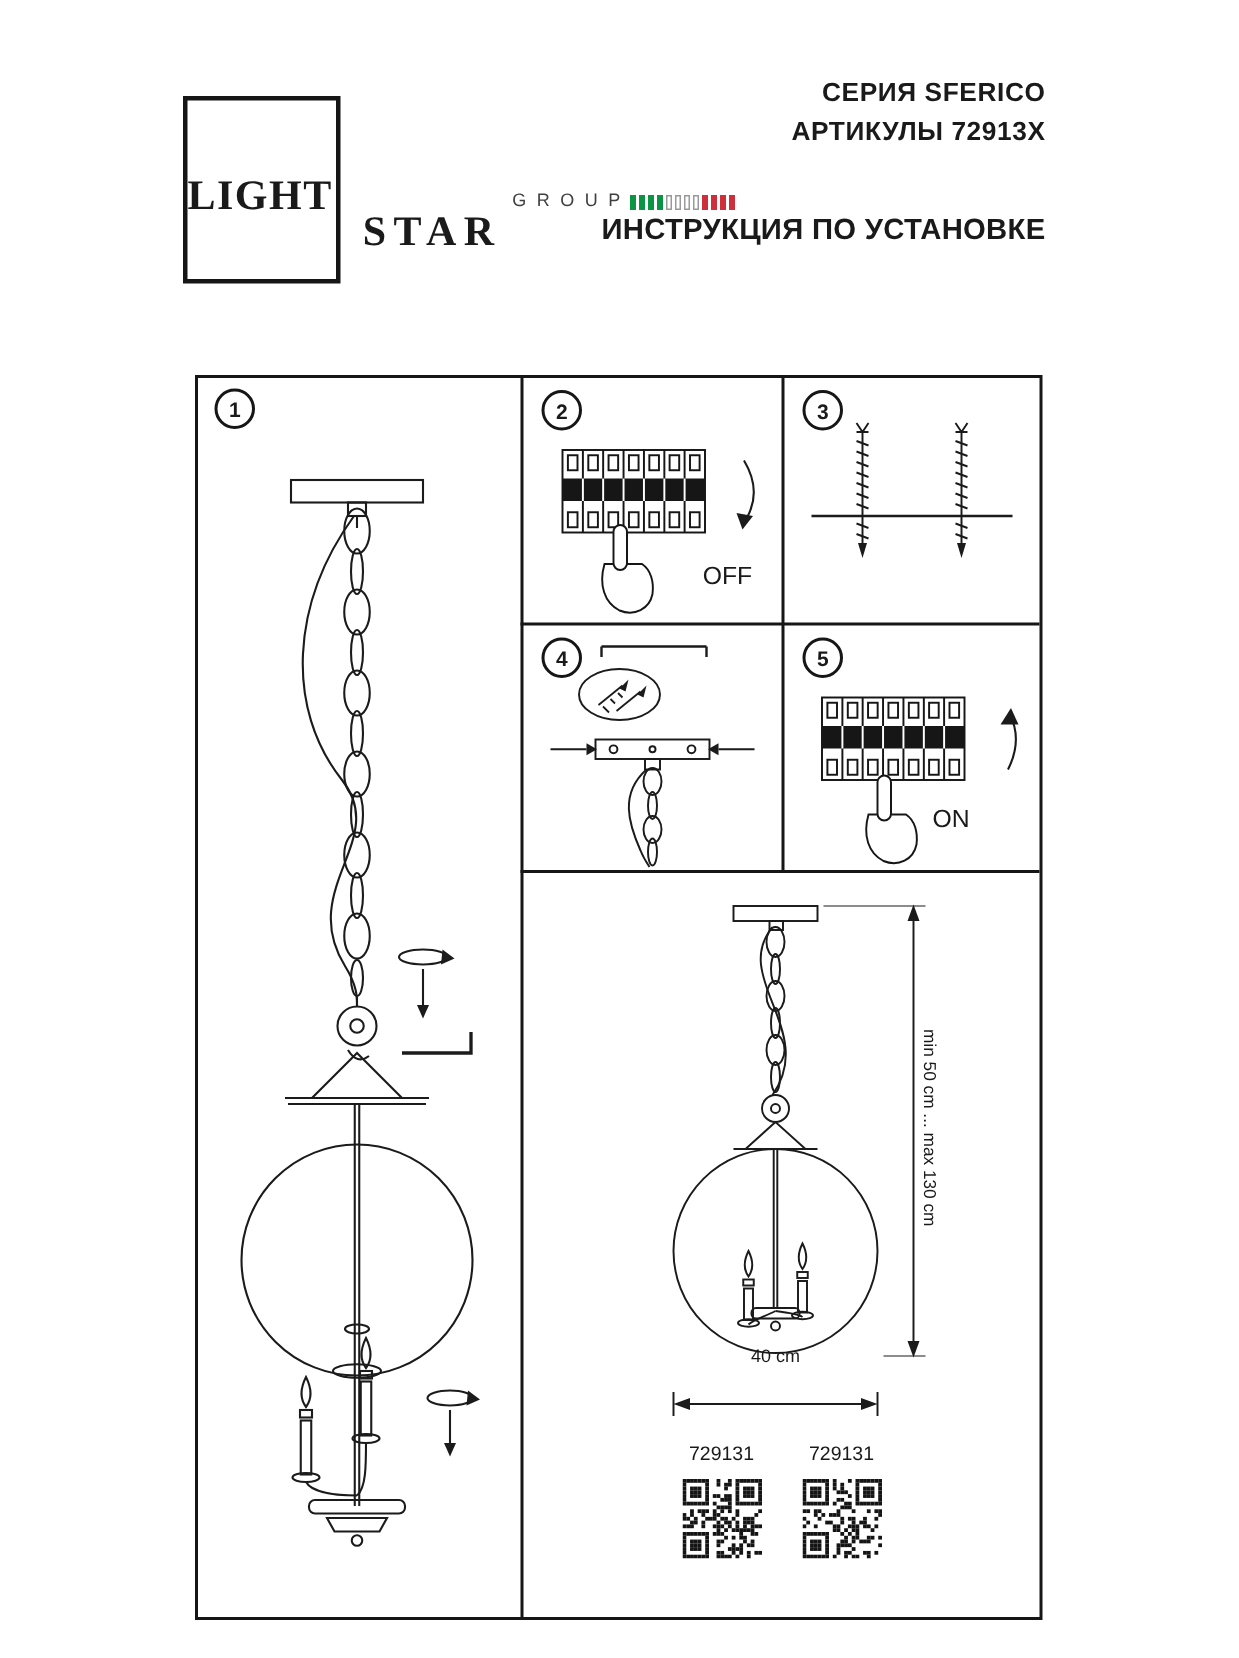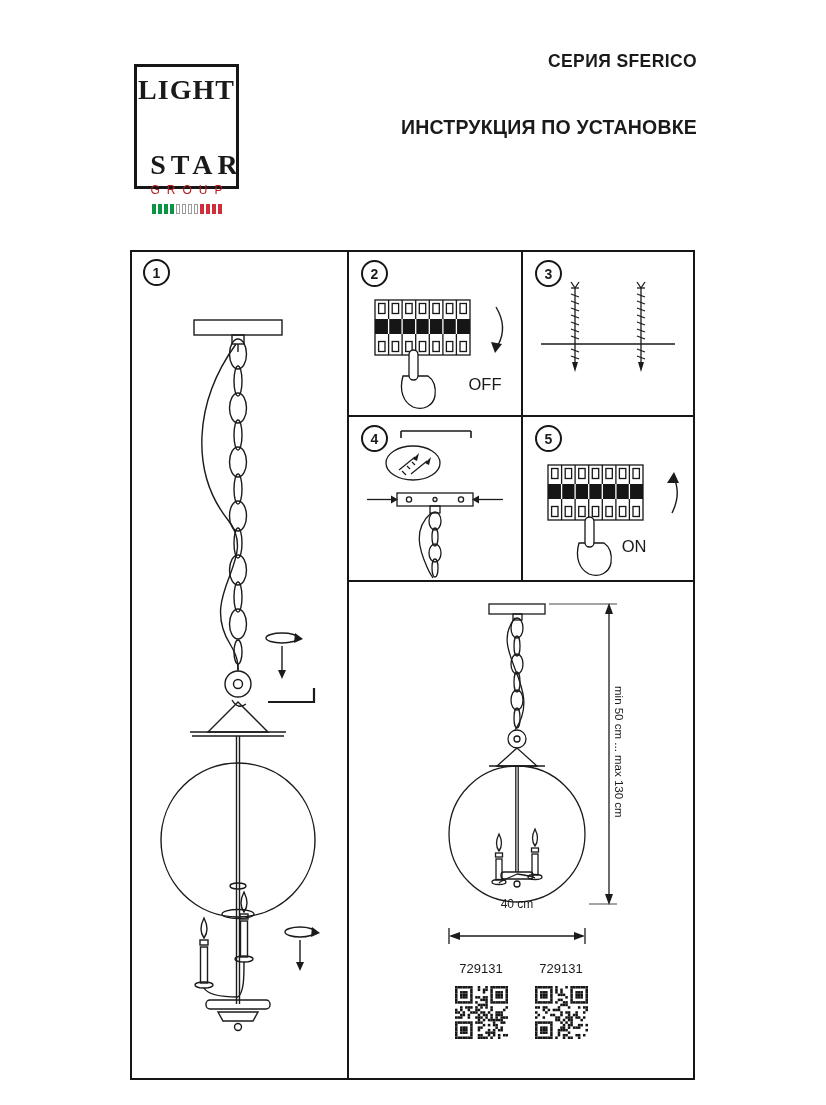--- a/index.html
+++ b/index.html
@@ -1,25 +1,25 @@
 <!DOCTYPE html>
 <html style="--ink: #1a1a1a; --flag-green: #0b9444; --flag-red: #cf2e3b;"><head>
 <meta charset="utf-8">
 <style>
   * { margin:0; padding:0; box-sizing:border-box; }
   html,body { width:826px; height:1105px; background:#ffffff; }
   body { font-family:"Liberation Sans", sans-serif; color:var(--ink,#1a1a1a); position:relative; }
   .page { position:absolute; inset:0; background:#fff; }
 
   
-  .logo-box { position:absolute; left:134px; top:64px; width:105px; height:125px;
-              border:3px solid #161616; display:flex; flex-direction:column; align-items:center; padding-top:9px; }
+  .logo-box { position:absolute; left:122px; top:64px; width:105px; height:125px;
+              border:3px solid #161616; display:flex; align-items:center; padding-top:9px; }
   .logo-word { font-family:"Liberation Serif", serif; font-weight:bold; font-size:28px; line-height:0.98; letter-spacing:1px; }
   .logo-word.star { letter-spacing:5px; padding-left:20px;margin-top:48px; }
-  .logo-group { font-size:12px; letter-spacing:7px; padding-left:7px; margin-top:4px; color:#b91c1c; }
+  .logo-group { font-size:12px; letter-spacing:7px; padding-left:7px; margin-top:4px; color:#404040; }
   .logo-flag { display:flex; gap:2px; margin-top:7px; height:10px; }
   .logo-flag span { width:4px; height:10px; display:block; }
   .fg { background:var(--flag-green,#0b9444); }
   .fw { background:#fff; border:1px solid #9a9a9a; }
   .fr { background:var(--flag-red,#cf2e3b); }
 
   
   .header-text { position:absolute; left:280px; top:48px; width:417px; text-align:right; font-weight:bold; }
   .header-series { font-size:17.5px; line-height:26px; letter-spacing:0.4px; }
   .header-title { font-size:19.5px; line-height:27px; letter-spacing:0.2px; }
@@ -102,20 +102,21 @@
         <span class="fw"></span>
       <span class="fr"></span>
         <span class="fr"></span>
         <span class="fr"></span>
         <span class="fr"></span>
     </div>
   </div>
 
   <div class="header-text">
     <div class="header-series">СЕРИЯ SFERICO</div>
+    <div class="header-series">АРТИКУЛЫ 72913X</div>
     <div class="title-block">
       <div class="header-title">ИНСТРУКЦИЯ ПО УСТАНОВКЕ</div>
     </div>
   </div>
 
   <div class="grid">
     <div class="divider" style="left:215px;top:0;width:2px;height:826px"></div>
     <div class="divider" style="left:389px;top:0;width:2px;height:330px"></div>
     <div class="divider" style="left:215px;top:163px;width:346px;height:2px"></div>
     <div class="divider" style="left:215px;top:328px;width:346px;height:2px"></div>

